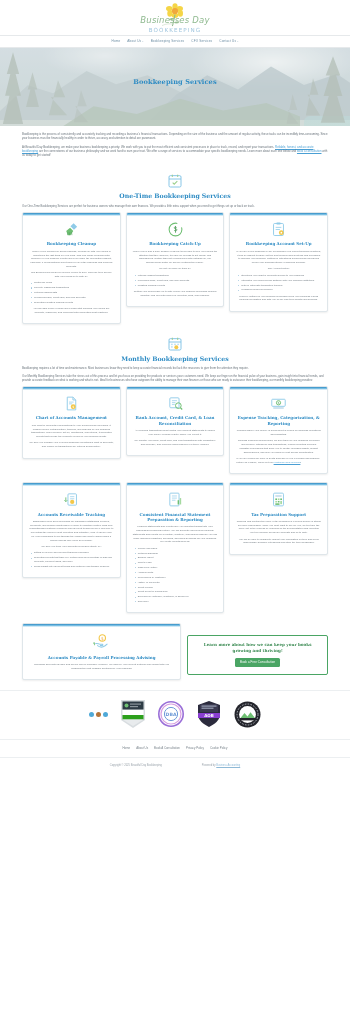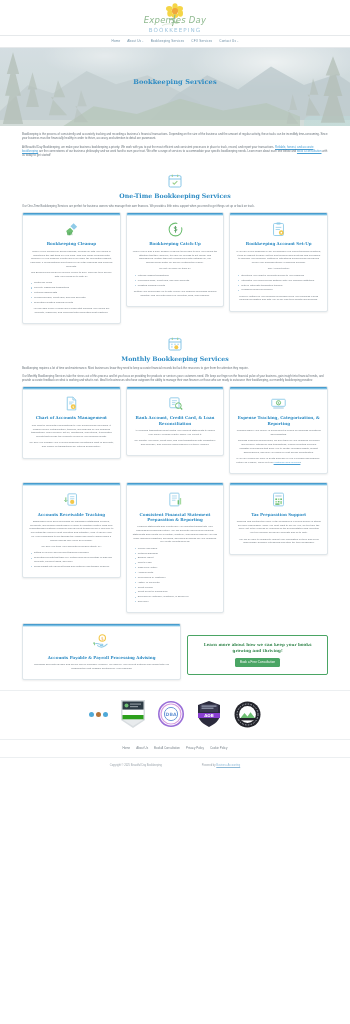--- a/index.html
+++ b/index.html
@@ -224,21 +224,21 @@
         <ellipse cx="11.9" cy="10.4" rx="2.6" ry="3.3"></ellipse>
         <ellipse cx="11.3" cy="5.6" rx="3.3" ry="2.6"></ellipse>
       </g>
       <circle cx="17" cy="8" r="3.1" fill="#f0a83c"></circle>
       <path d="M17 11.5 C16.4 15.5 15.4 19 14.4 23" stroke="#8fb98f" stroke-width="1.1" fill="none"></path>
       <path d="M16.2 15.8 C13.6 14.4 11.6 15.2 10.6 16.8 C12.8 17.6 15 17.4 16.2 15.8Z" fill="#a7c9a0"></path>
       <path d="M15.6 19.4 C17.9 17.8 20.3 18.4 21.4 19.8 C19.3 20.9 16.9 20.8 15.6 19.4Z" fill="#a7c9a0"></path>
       <path d="M4 22.6 C8 20.6 12 20.4 16 21.4" stroke="#cfe0cb" stroke-width=".7" fill="none"></path>
     </svg>
     <div class="logo-word">
-      <div class="logo-title">Expenses Day</div>
+      <div class="logo-title">Businesses Day</div>
       <div class="logo-sub">BOOKKEEPING</div>
     </div>
   </div>
 
   <nav class="main-nav">
     <span class="nav-item"><span>Home</span></span>
     <span class="nav-item"><span>About Us</span><span class="caret">˅</span></span>
     <span class="nav-item"><span>Bookkeeping Services</span></span>
     <span class="nav-item"><span>CFO Services</span></span>
     <span class="nav-item"><span>Contact Us</span><span class="caret">˅</span></span>

